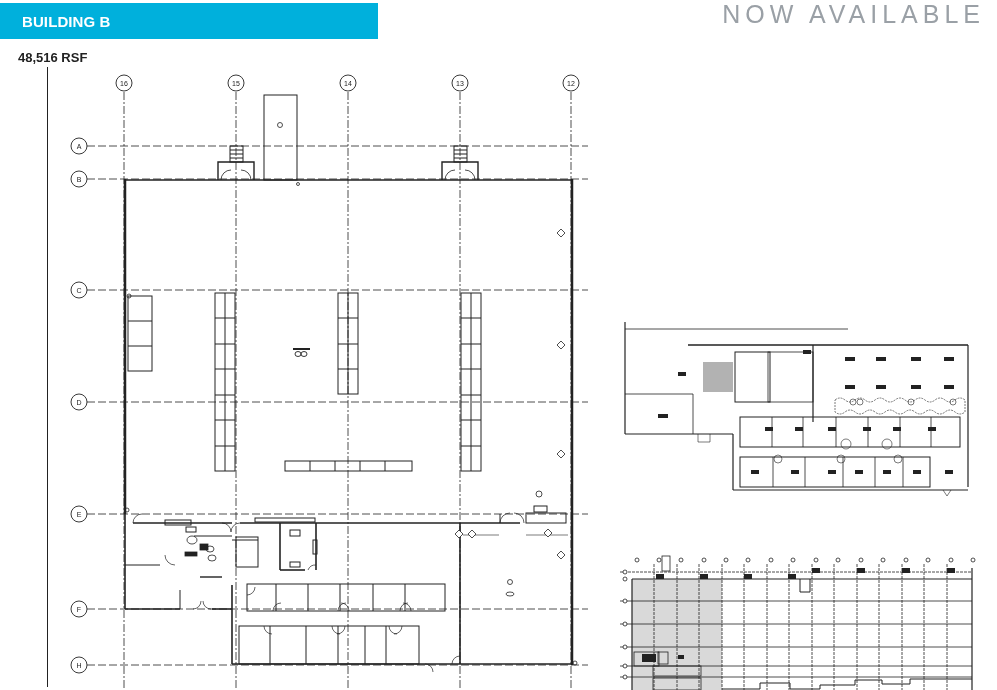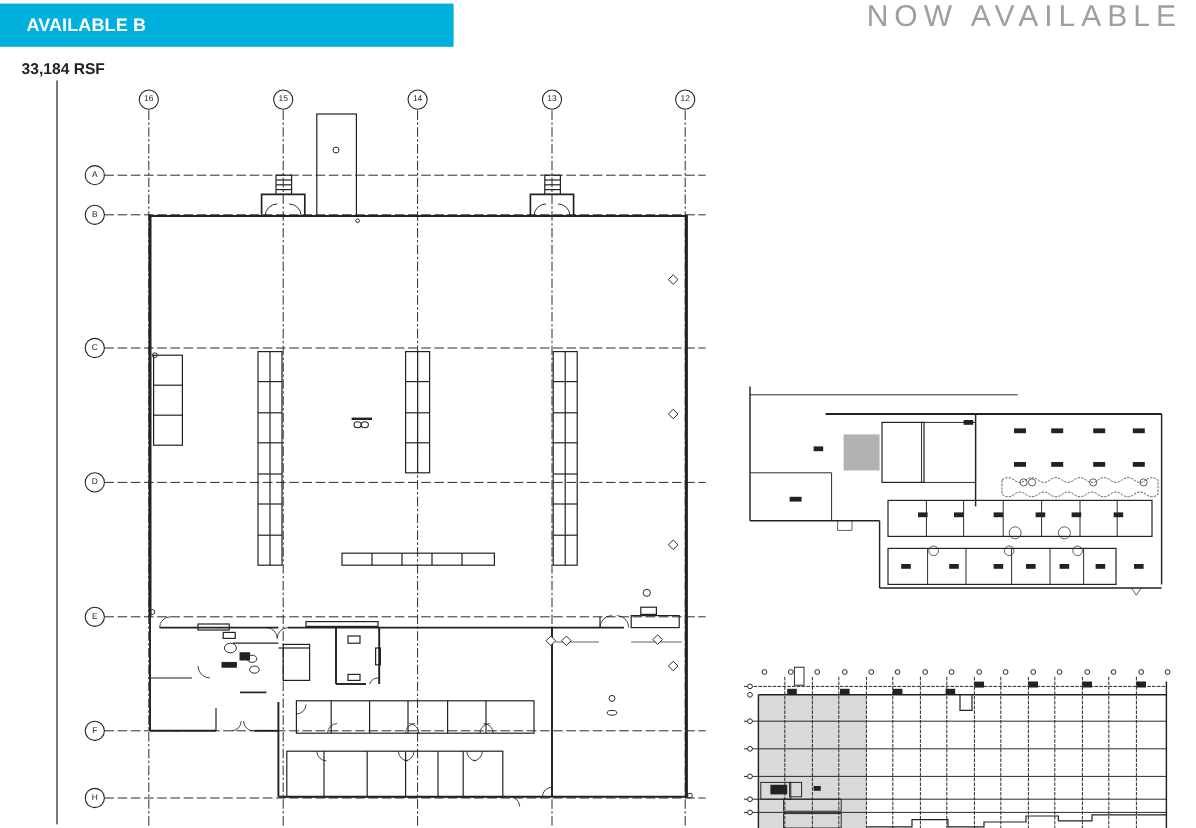--- a/index.html
+++ b/index.html
@@ -9,24 +9,24 @@
   .now-available { position: absolute; right: 12px; top: 0px; font-size: 25px; letter-spacing: 5px; color: #9aa0a6; font-weight: 400; margin-left: 24px; }
   .rsf { position: absolute; left: 18px; top: 50px; font-size: 13px; font-weight: 700; color: #222; }
   .rsf-line { position: absolute; left: 47px; top: 67px; width: 1px; height: 620px; background: #222; }
   svg.plan { position: absolute; left: 0; top: 0; }
   .grid-label { font-family: "Liberation Sans", sans-serif; font-size: 7px; fill: #222; text-anchor: middle; dominant-baseline: central; }
 </style>
 </head>
 <body>
 
 <div class="title-bar">
-  <b>AVAILABLE B</b>
+  <b>BUILDING B</b>
 </div>
 <div class="now-available">NOW AVAILABLE</div>
-<div class="rsf">33,184 RSF</div>
+<div class="rsf">48,516 RSF</div>
 <div class="rsf-line"></div>
 
 <svg class="plan" width="997" height="690" viewBox="0 0 997 690">
   <g stroke="#222" fill="none">
 
     <g stroke-width="0.8" stroke-dasharray="8 2 2 2">
       <line x1="124" y1="92" x2="124" y2="690"></line>
       <line x1="236" y1="92" x2="236" y2="690"></line>
       <line x1="348" y1="92" x2="348" y2="690"></line>
       <line x1="460" y1="92" x2="460" y2="690"></line>

